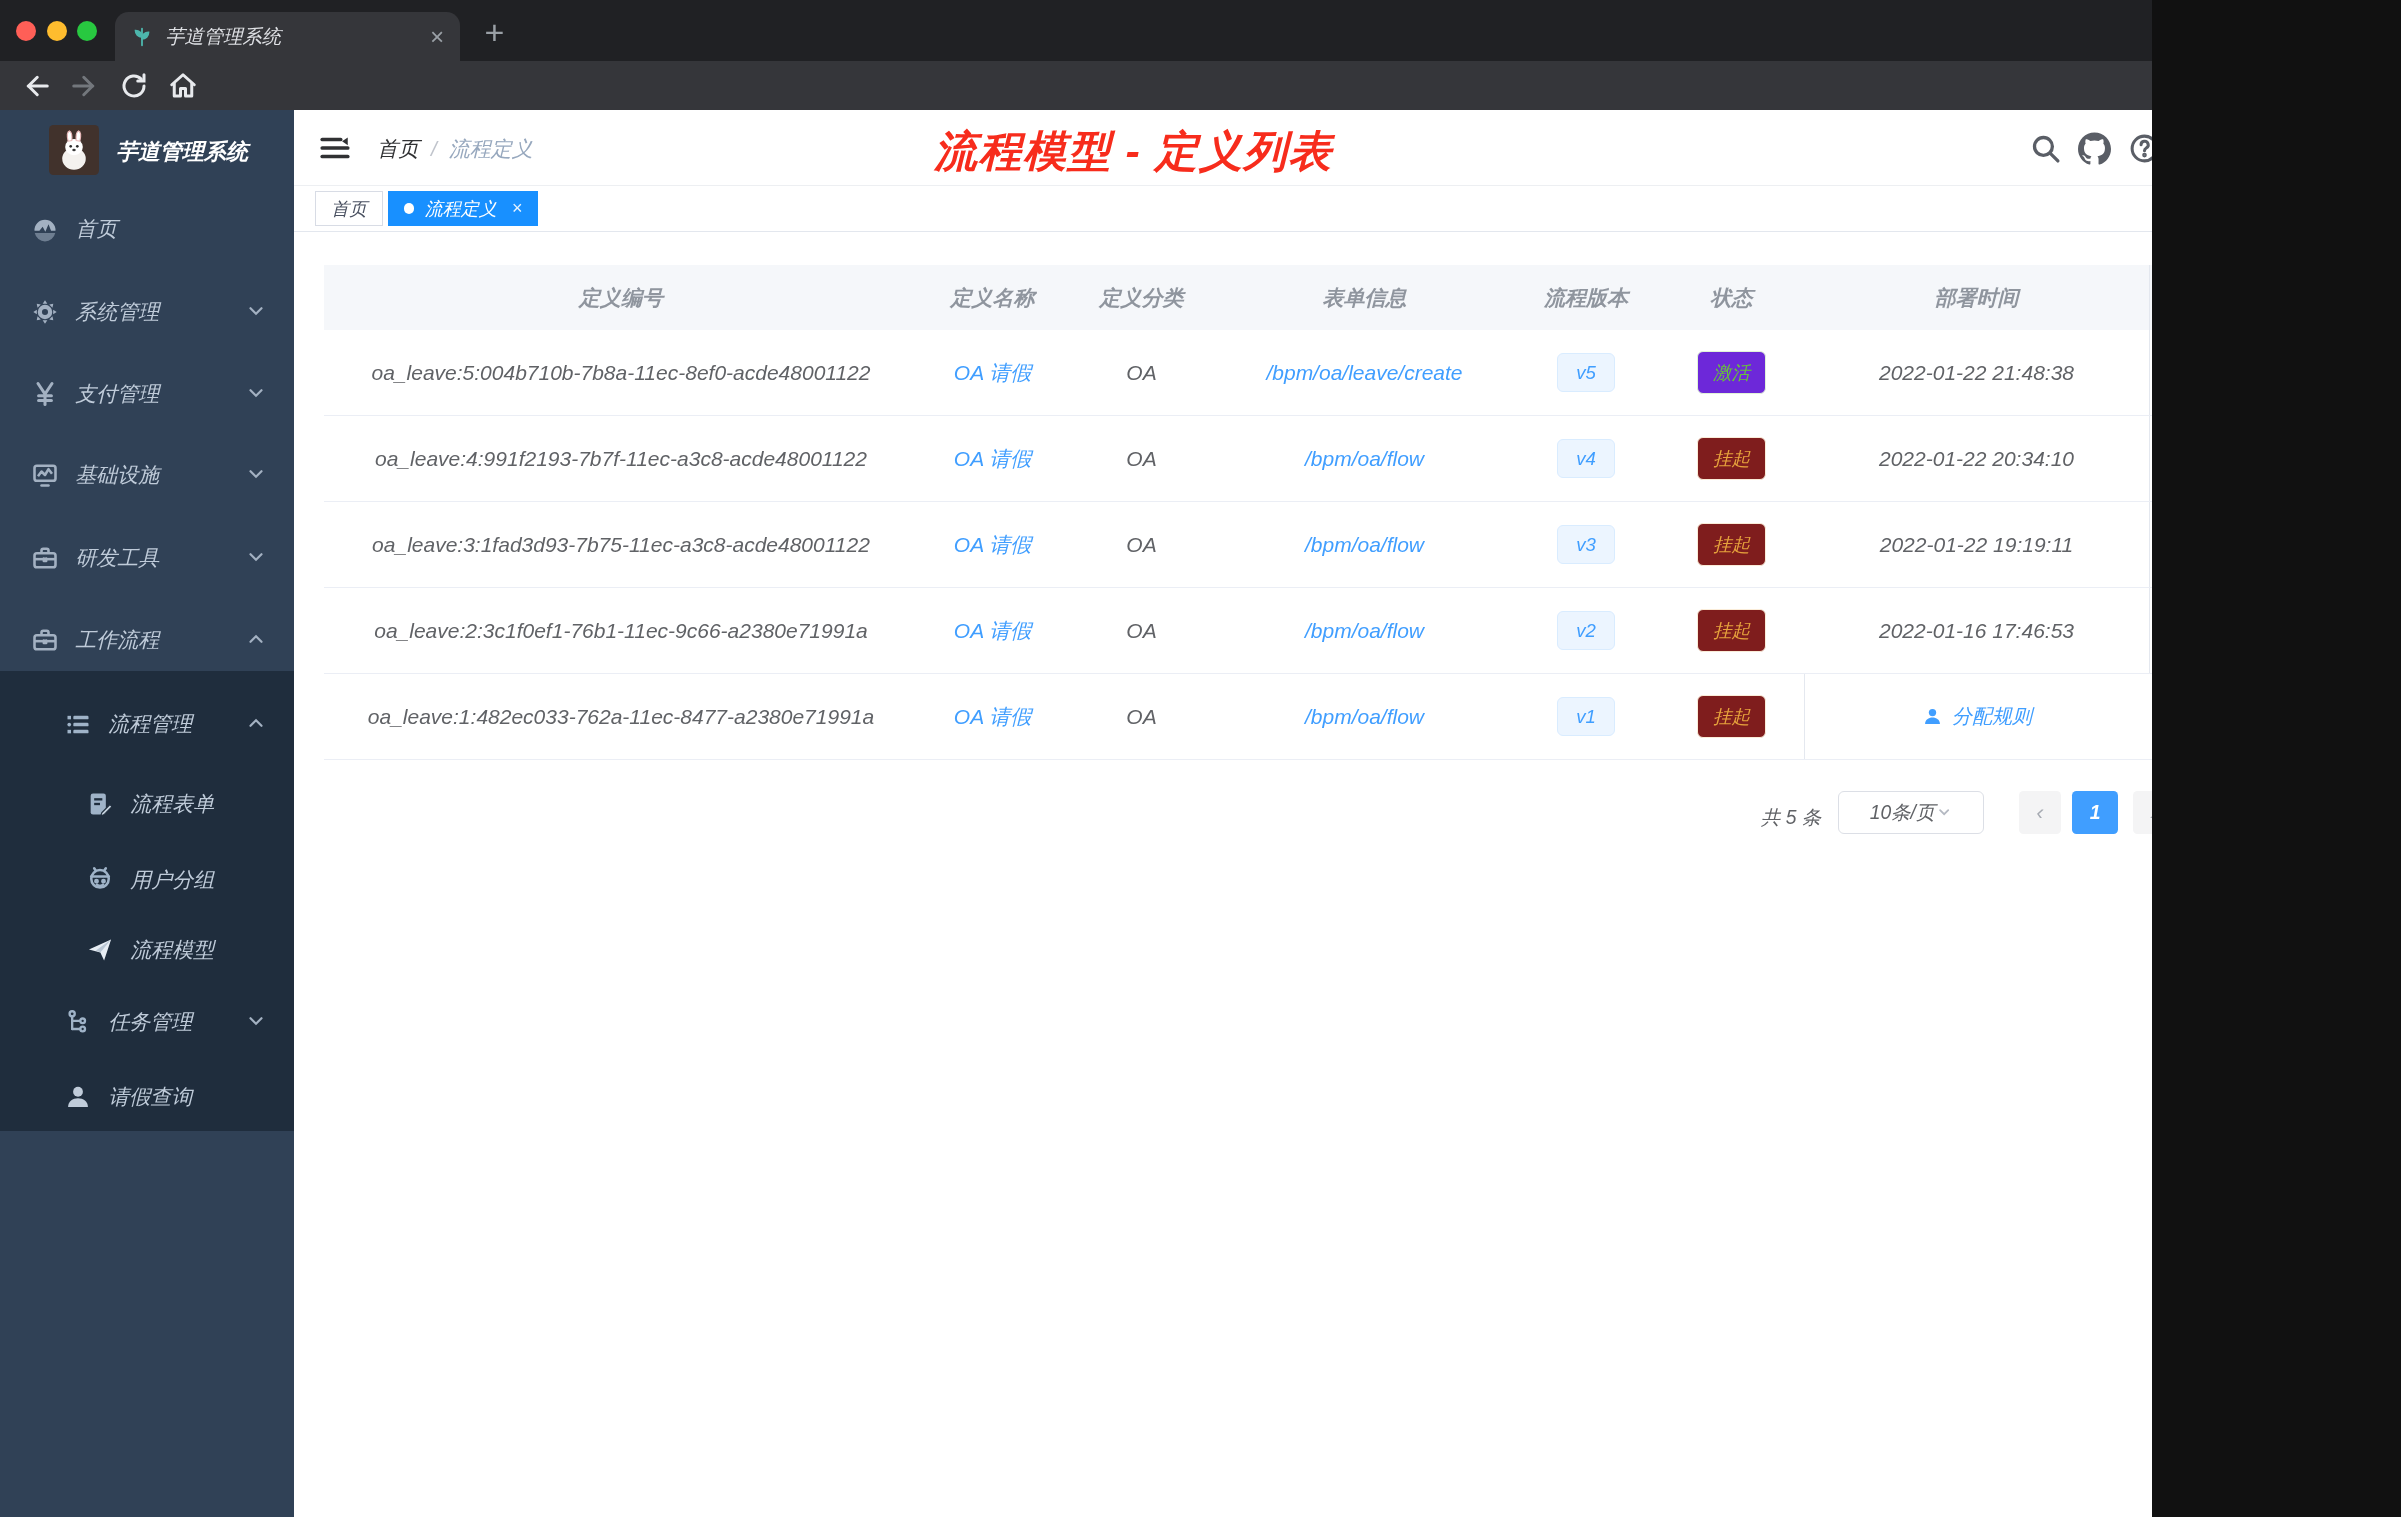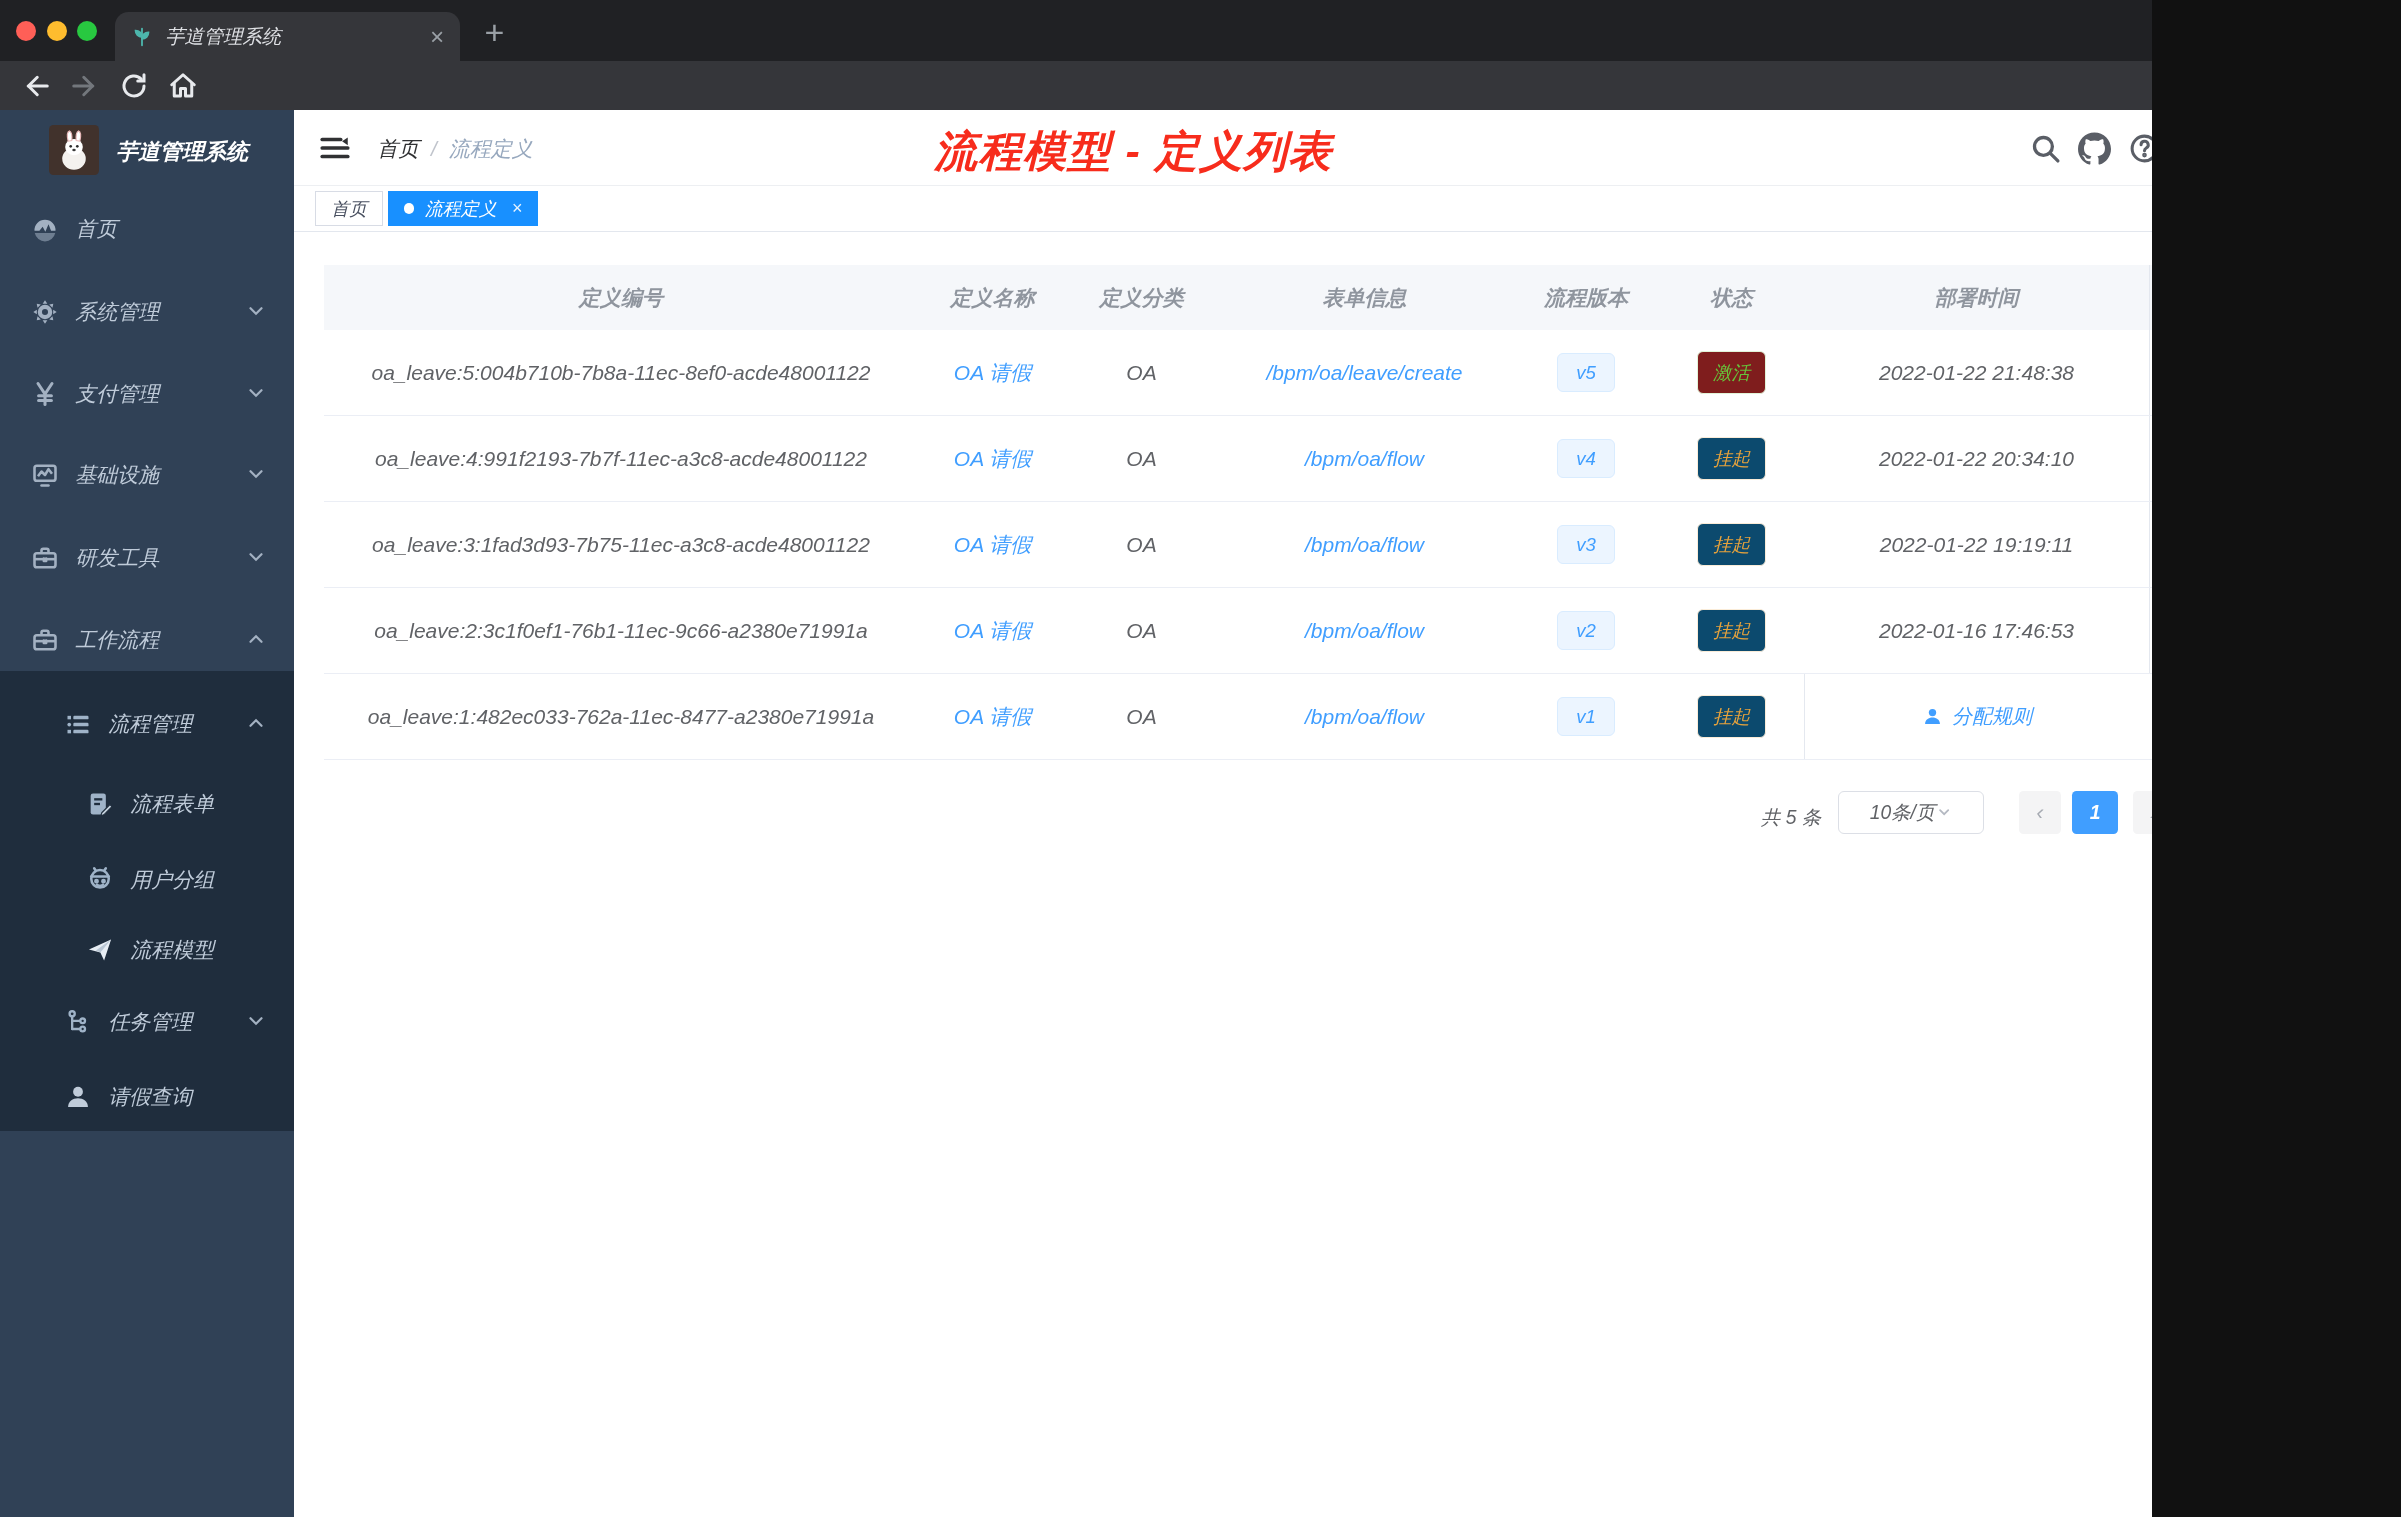--- a/index.html
+++ b/index.html
@@ -80,22 +80,22 @@
   .tbl{position:absolute;left:30px;top:33px;width:2045px;font-size:21px;color:#606266;}
   .trow{display:grid;grid-template-columns:594px 149px 149px 297px 146px 145px 345px 222px;align-items:stretch;}
   .thead{height:65px;background:#f5f7fa;color:#8f959e;font-weight:700;}
   .tr{height:85px;border-bottom:1.5px solid #ebeef5;background:#fff;}
   .cell{display:flex;align-items:center;justify-content:center;text-align:center;}
   .c8{border-left:1.5px solid #e4e8ef;}
   .link{color:#409eff;cursor:pointer;}
   .vbadge{display:inline-block;padding:7.4px 18px;background:#ecf5ff;border:1.5px solid #d9ecff;
     border-radius:6px;color:#409eff;font-size:18.6px;}
   .sbadge{display:inline-block;padding:7.4px 15px;border-radius:6px;font-size:18.6px;}
-  .ok{background:#7f1d1d;border:1.5px solid #e1f3d8;color:#67c23a;}
-  .warn{background:#0c4a6e;border:1.5px solid #faecd8;color:#e6a23c;}
+  .ok{background:#6d28d9;border:1.5px solid #e1f3d8;color:#67c23a;}
+  .warn{background:#7f1d1d;border:1.5px solid #faecd8;color:#e6a23c;}
   .action{display:inline-flex;align-items:center;gap:9px;color:#409eff;font-size:20px;cursor:pointer;}
 
   
   .pg{position:absolute;font-size:19.3px;color:#606266;text-align:right;}
   .pg-total{left:1467px;top:572px;}
   .pg-size{left:1544px;top:559px;width:146px;height:43px;border:1.5px solid #dcdfe6;border-radius:6px;
     box-sizing:border-box;display:flex;align-items:center;justify-content:center;gap:1px;color:#606266;}
   .pg-btn{top:559px;width:42px;height:43px;border-radius:4.5px;background:#f4f4f5;color:#a6aab2;
     display:flex;align-items:center;justify-content:center;font-size:22px;cursor:pointer;}
   .pg-prev{left:1725px;}

